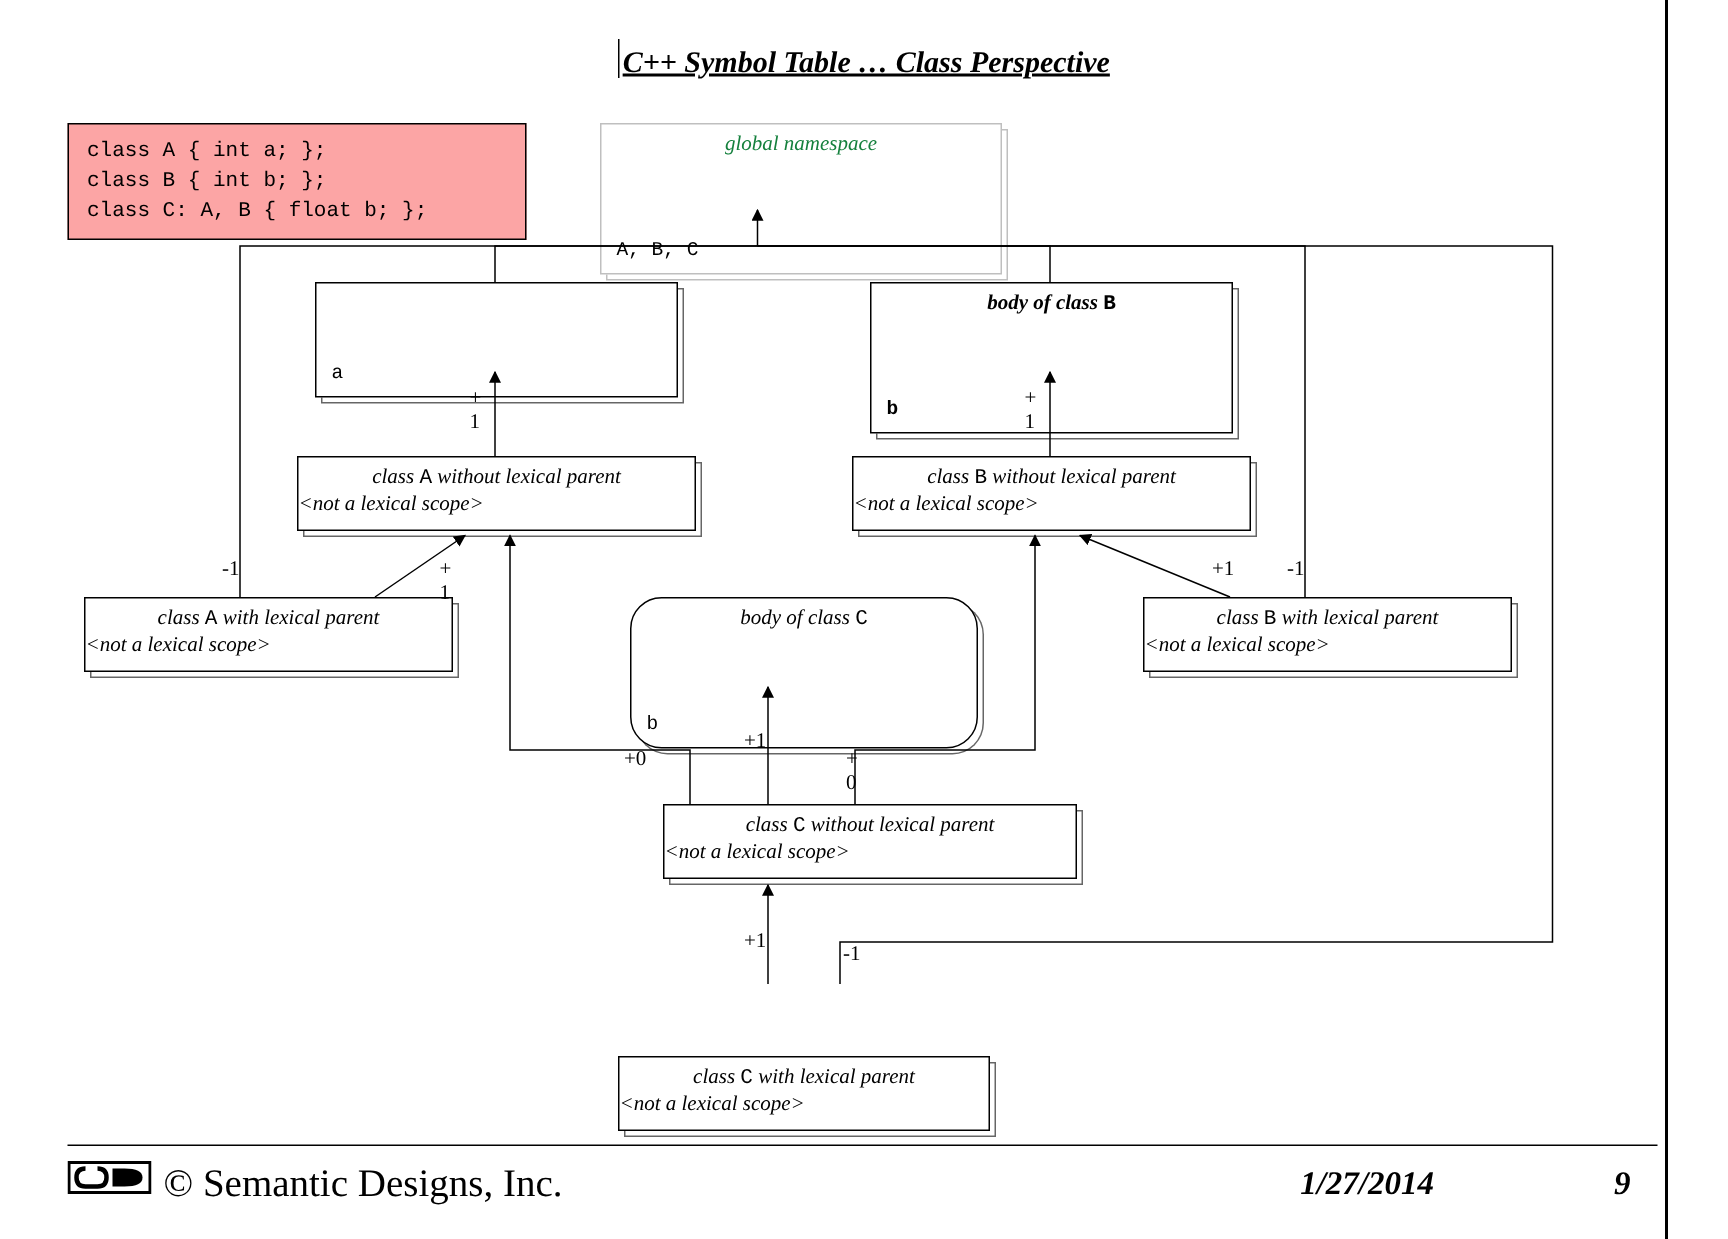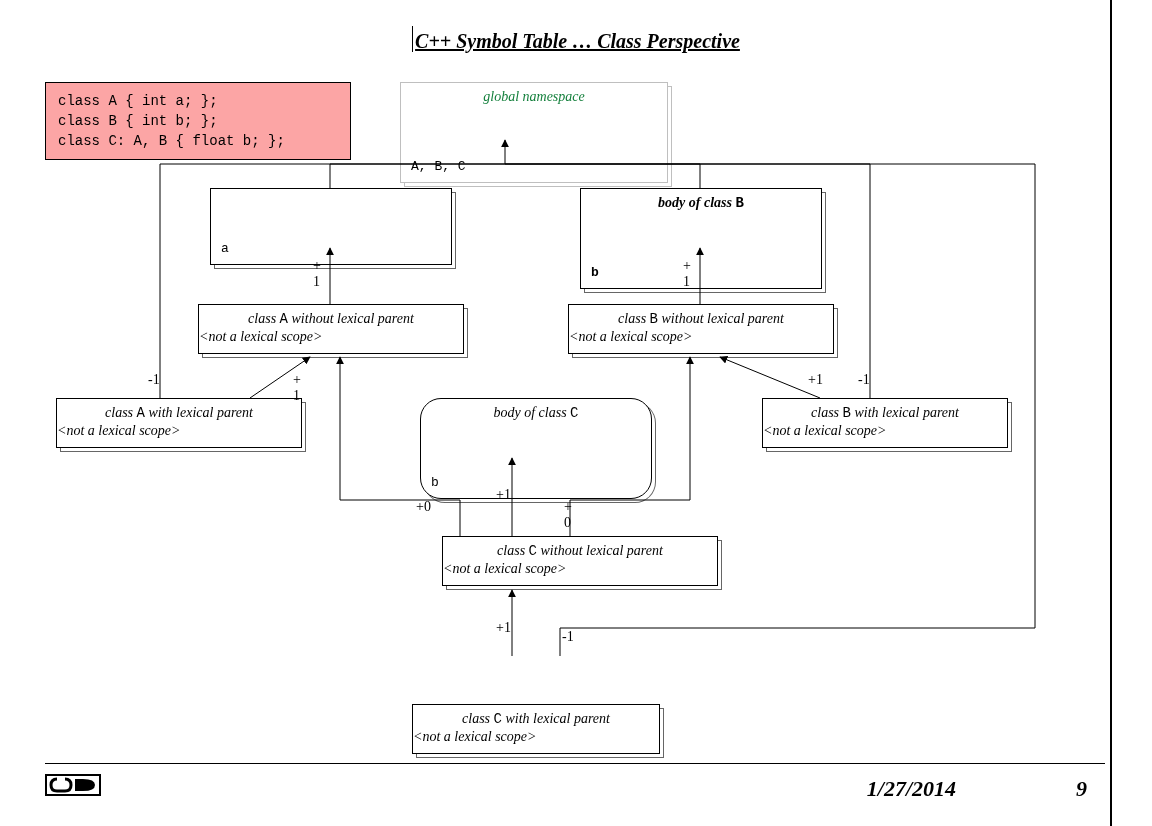--- a/index.html
+++ b/index.html
@@ -248,17 +248,18 @@
 
   <div class="hr" style="left:45px; right:47px; bottom:62px;"></div>
   <div class="footer">
     <span class="logo">
       <svg width="56" height="28" viewBox="0 0 56 28">
         <rect x="1" y="4" width="54" height="20" fill="#fff" stroke="#000" stroke-width="2"></rect>
         <path d="M12 8 Q6 8 6 14 Q6 20 12 20 L20 20 Q26 20 26 14 Q26 8 20 8" fill="none" stroke="#000" stroke-width="3"></path>
         <path d="M30 8 L30 20 L38 20 Q50 20 50 14 Q50 8 38 8 Z" fill="#000"></path>
       </svg>
     </span>
+    <span class="name">© Semantic Designs, Inc.</span>
     <span class="date">1/27/2014</span>
     <span class="pg">9</span>
   </div>
 
 </div>
 
 </body></html>

